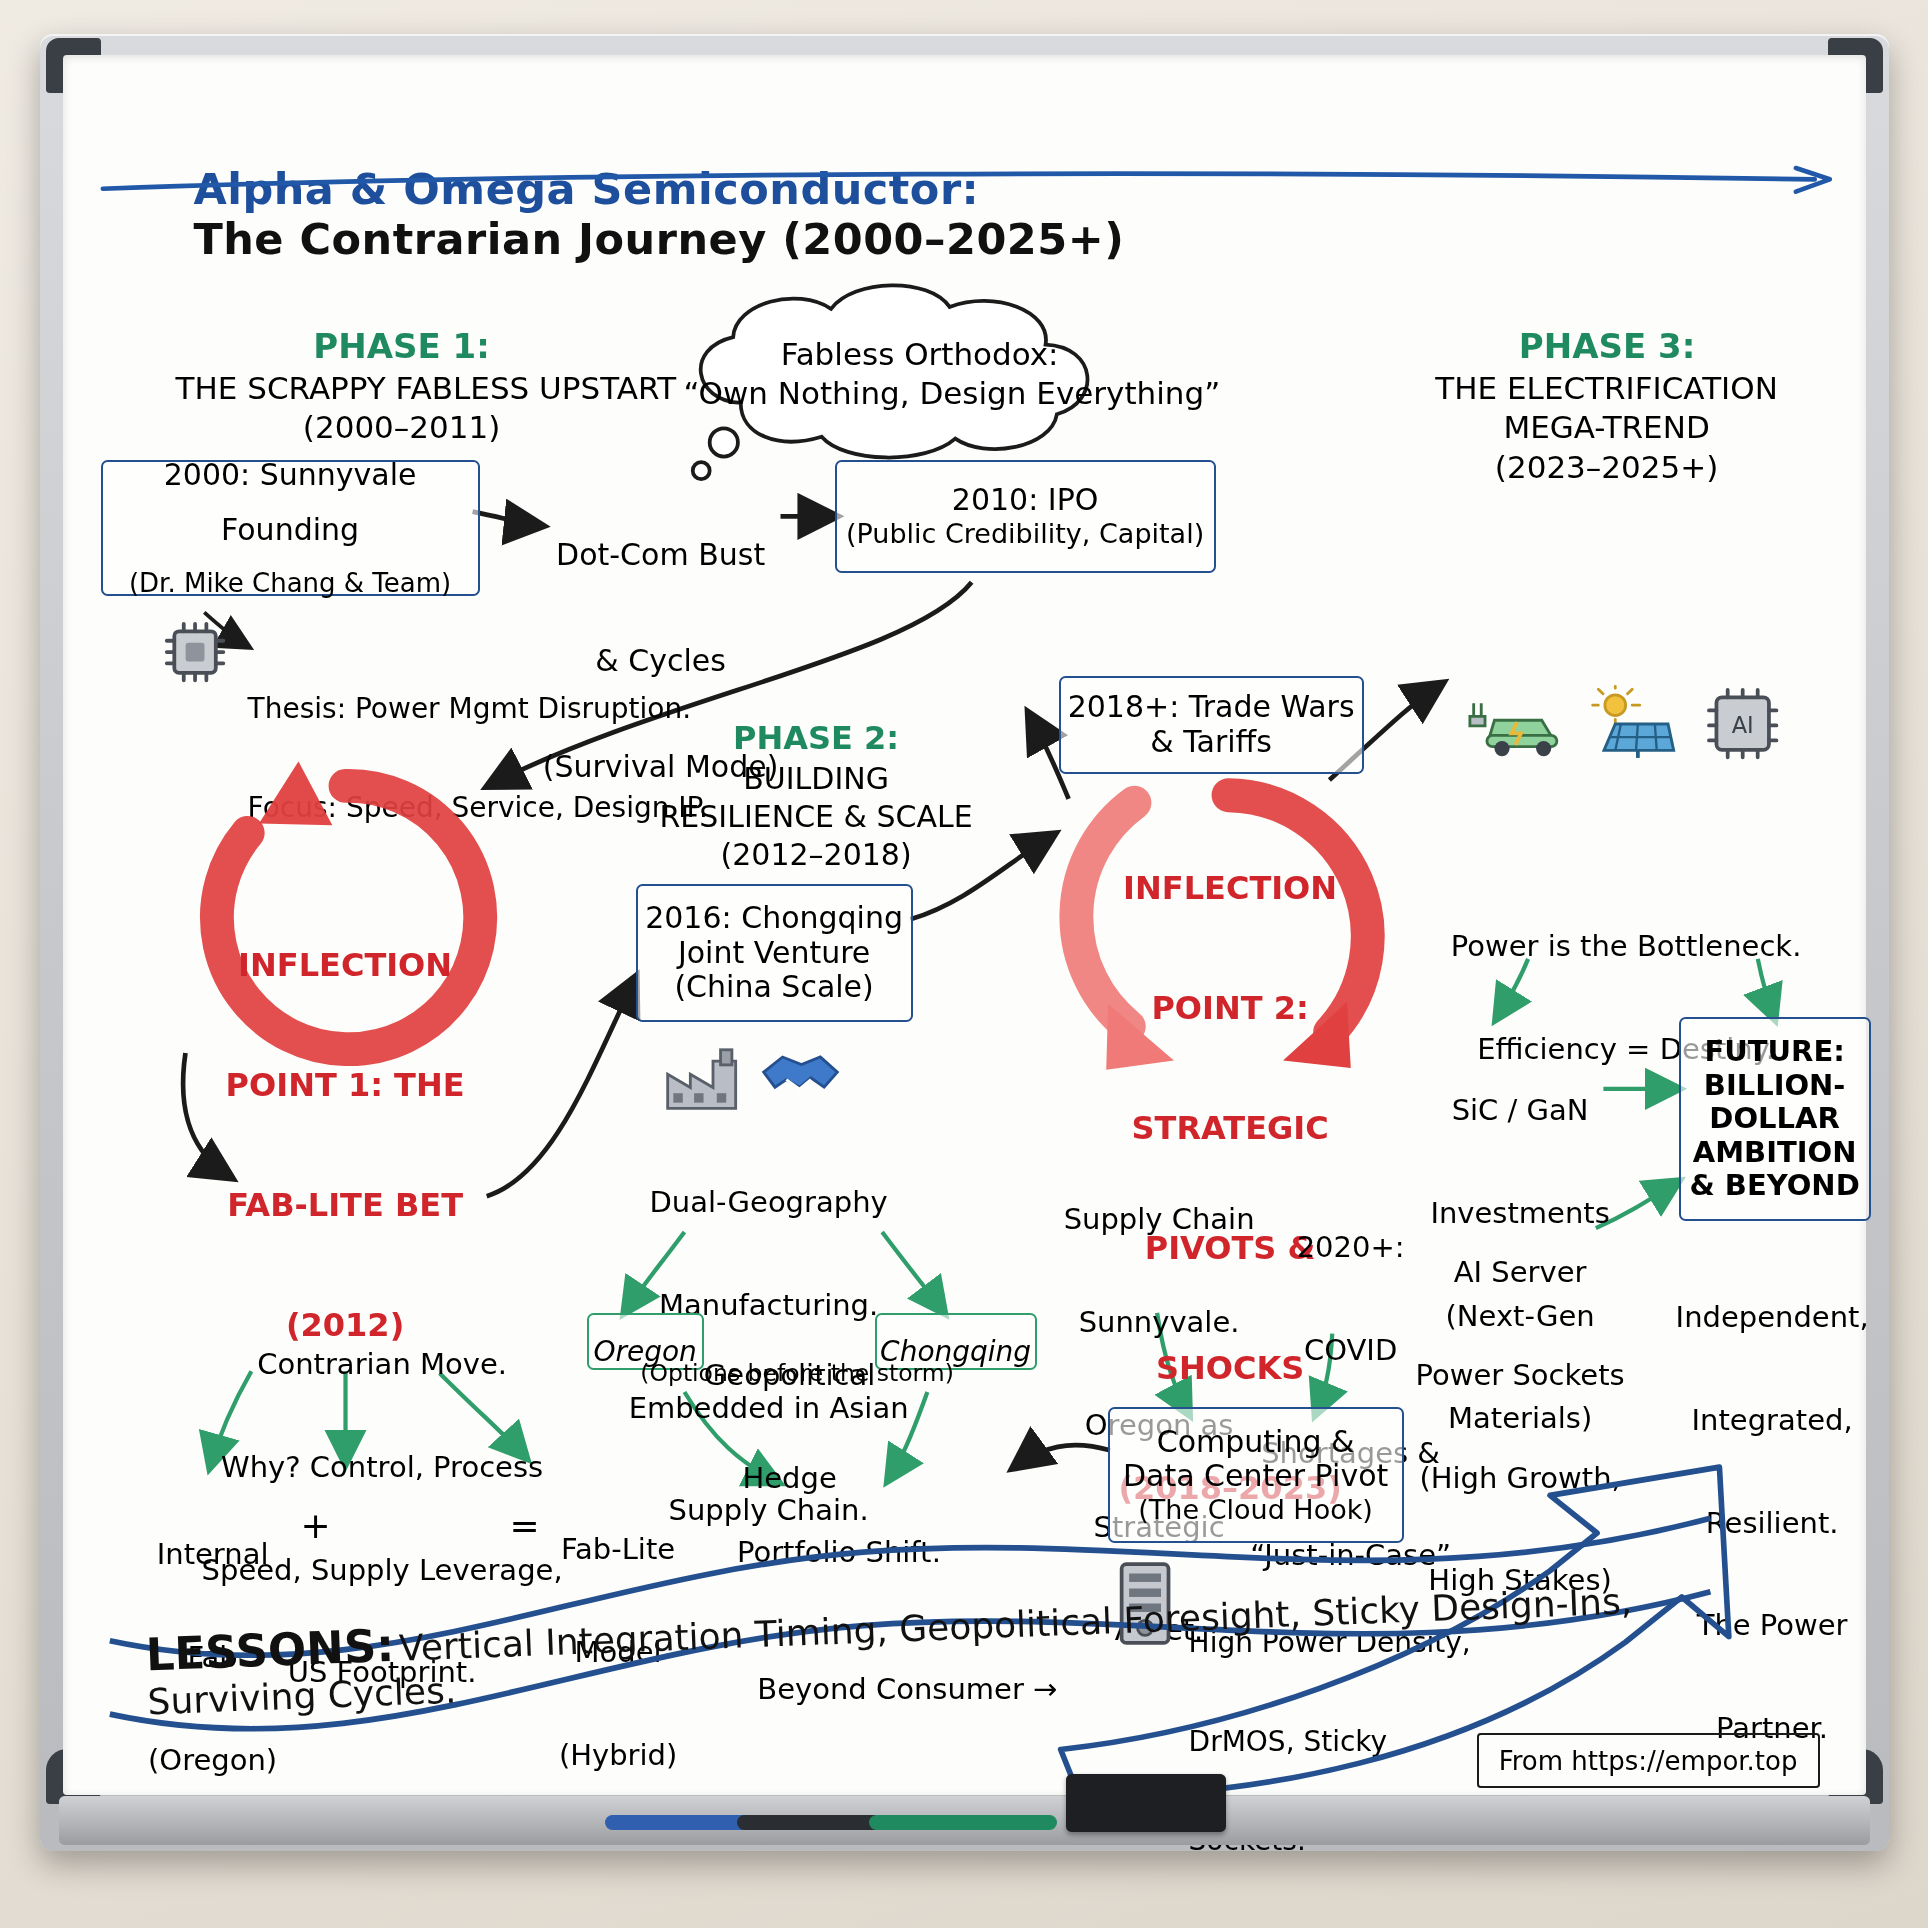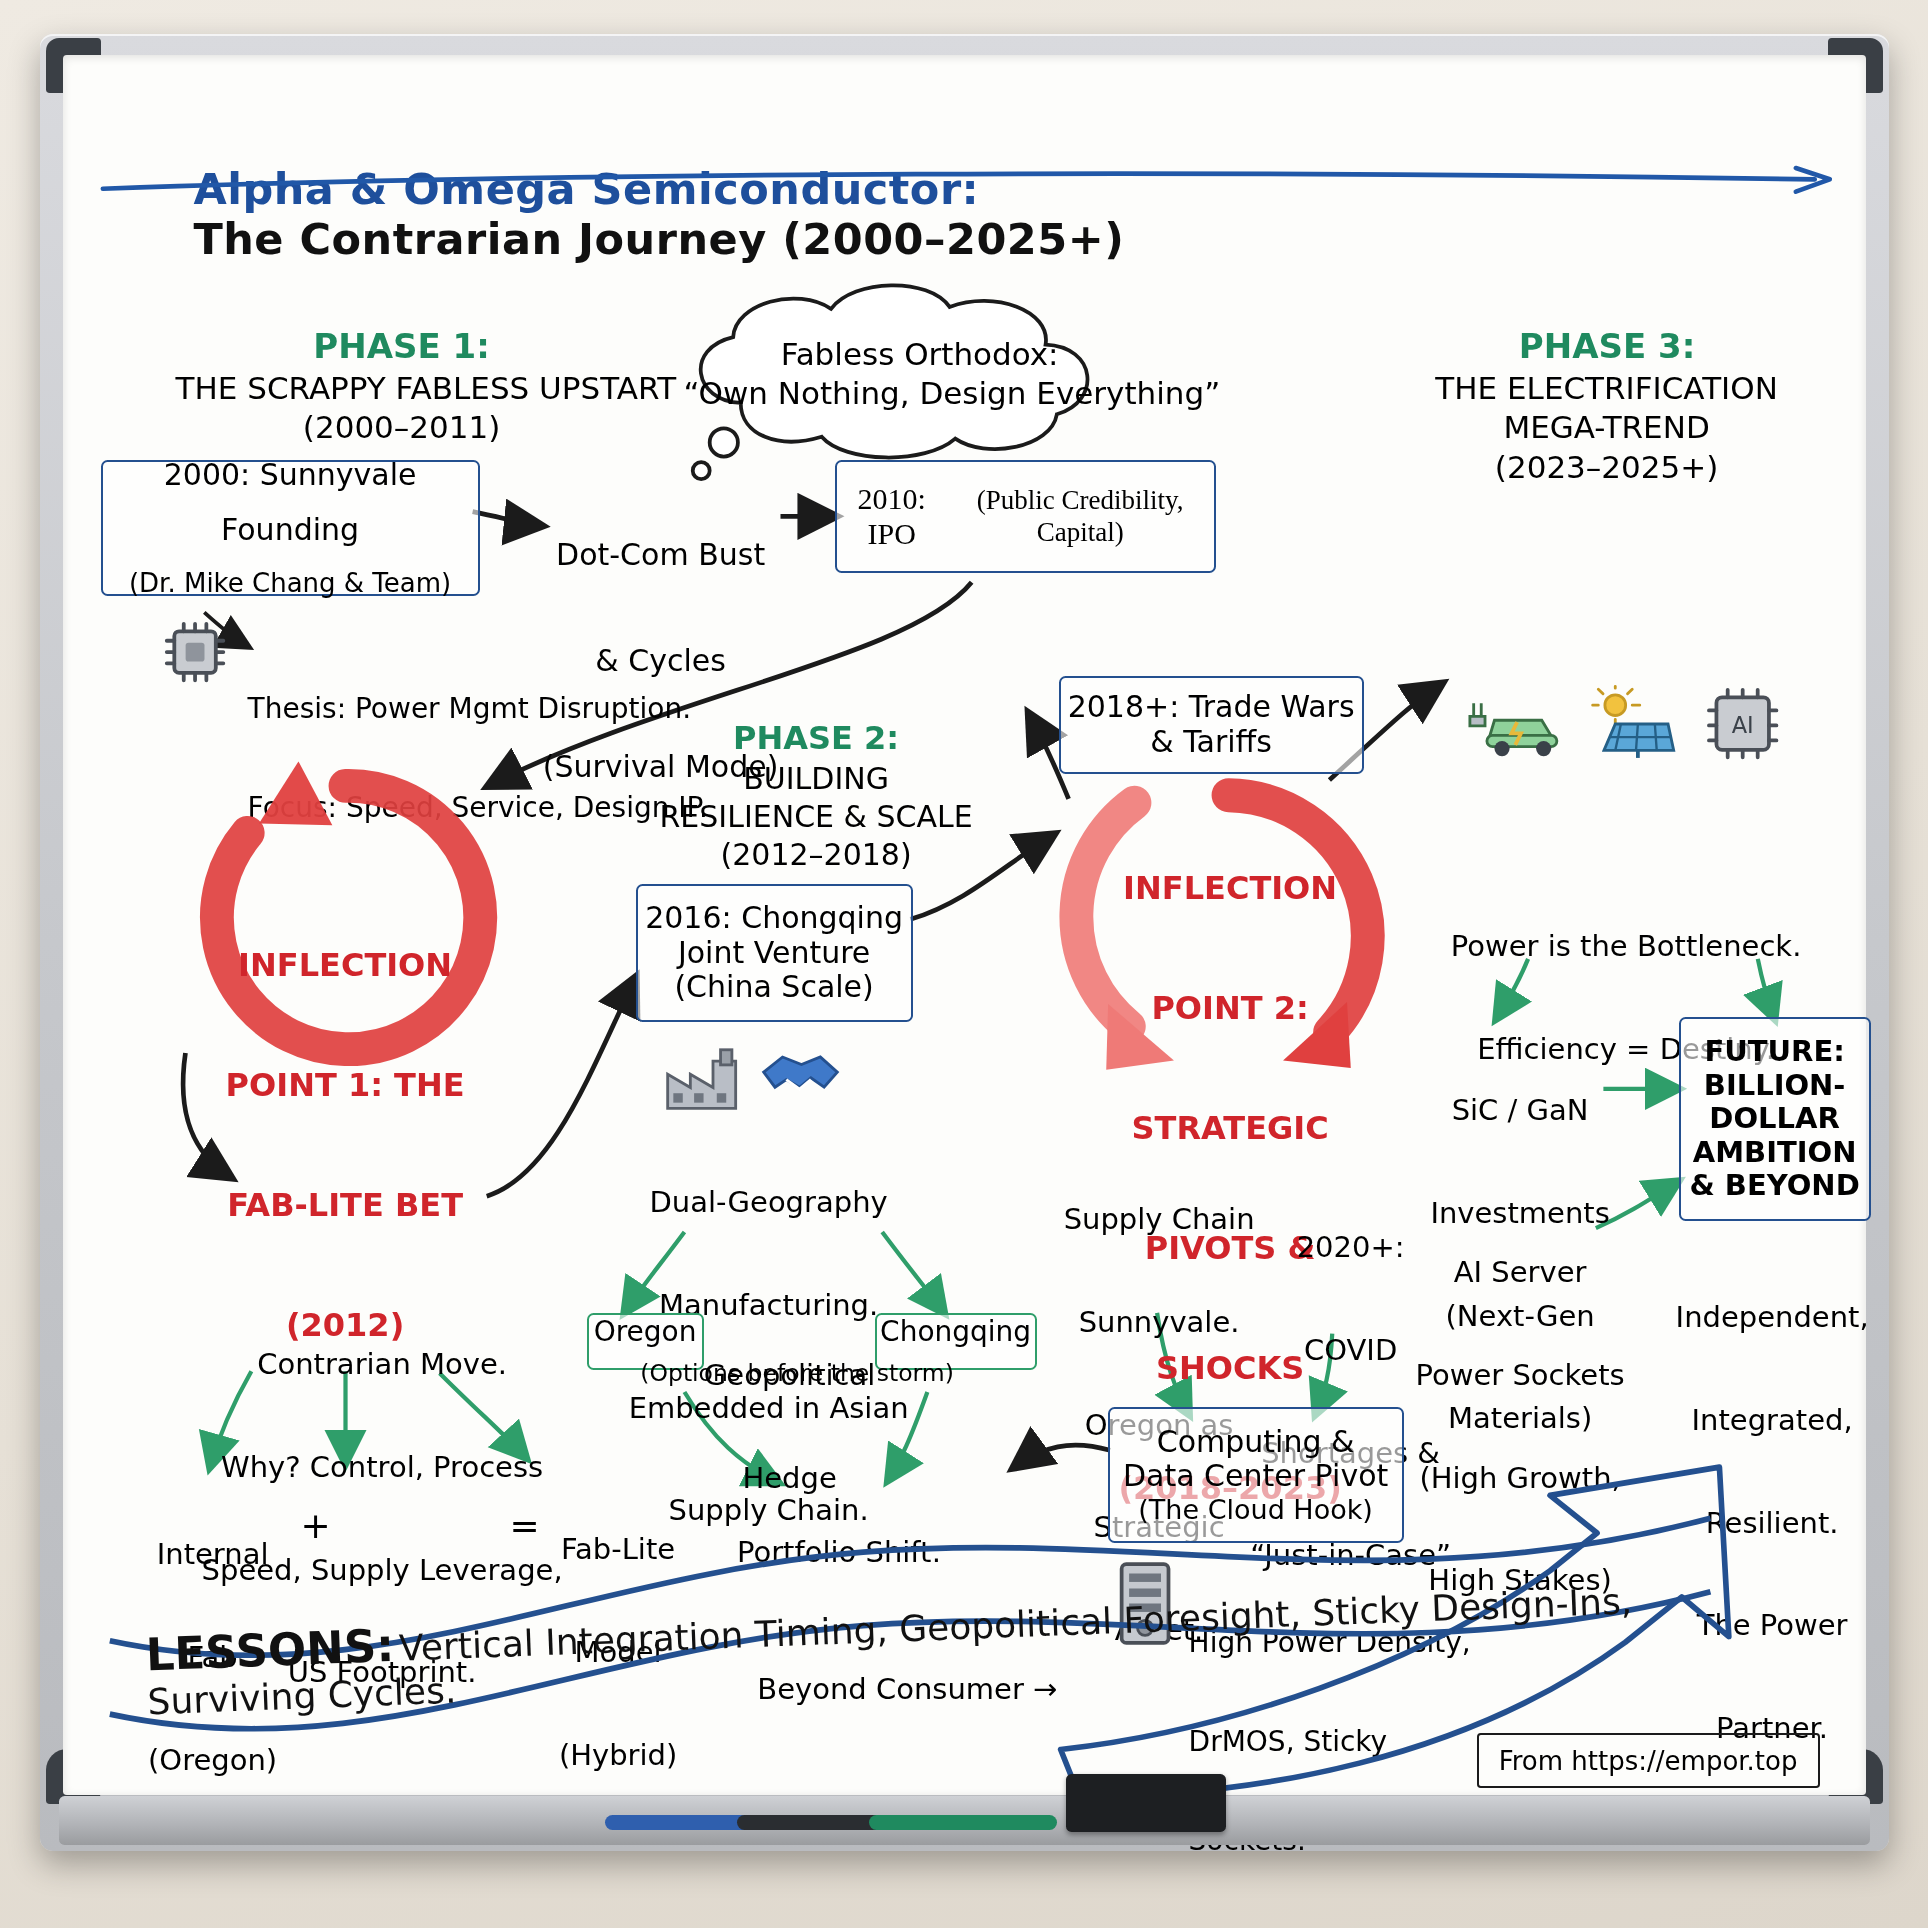--- a/index.html
+++ b/index.html
@@ -32,21 +32,21 @@
   #eraser{position:absolute;left:1026px;bottom:19px;width:160px;height:58px;background:#1d1f22;border-radius:5.6px;
           box-shadow:0 2.8px 5.6px rgba(0,0,0,.35);}
   .marker{position:absolute;bottom:21px;height:15px;border-radius:7.5px;}
   .blue{color:#1e4f9c;}
   .green{color:#1f8a5f;}
   .red{color:#d0252b;}
   .t{position:absolute;text-align:center;line-height:1.18;white-space:pre;}
   .box{position:absolute;border:2.8px solid #24508f;border-radius:6.6px;background:rgba(255,255,255,.6);
        display:flex;align-items:center;justify-content:center;text-align:center;line-height:1.16;}
   .gbox{position:absolute;border:2.8px solid #2f9e6a;border-radius:6.6px;background:rgba(255,255,255,.6);
-       display:flex;align-items:flex-start;justify-content:center;text-align:center;}
+       display:flex;align-items:flex-end;justify-content:center;text-align:center;font-style:italic;}
   svg{position:absolute;left:0;top:0;overflow:visible;}
 </style>
 </head>
 <body>
 
 <div id="wall"></div>
 
 <div id="frame">
   <div class="corner tl"></div>
   <div class="corner tr"></div>
@@ -142,21 +142,21 @@
       <div>Founding</div>
       <div style="font-size:26px;">(Dr. Mike Chang &amp; Team)</div>
     </div>
 
     <div class="t" style="left:471px;top:411px;width:254px;font-size:30px;">
       <div>Dot-Com Bust</div>
       <div>&amp; Cycles</div>
       <div>(Survival Mode)</div>
     </div>
 
-    <div class="box" style="left:772px;top:405px;width:377px;height:109px;font-size:30px;flex-direction:row;font-family:Liberation Serif, serif;">
+    <div class="box" style="left:772px;top:405px;width:377px;height:109px;font-size:30px;flex-direction:column;">
       <div>2010: IPO</div>
       <div style="font-size:27px;">(Public Credibility, Capital)</div>
     </div>
 
     <svg width="66" height="66" style="left:100px;top:565px;" viewBox="0 0 70 70">
       <rect x="12" y="12" width="44" height="44" rx="5" fill="#c9ccd1" stroke="#4a4f57" stroke-width="4"></rect>
       <rect x="24" y="24" width="20" height="20" rx="3" fill="#8f949c"></rect>
       <g stroke="#4a4f57" stroke-width="4" stroke-linecap="round">
         <path d="M22,12 V4 M34,12 V4 M46,12 V4 M22,56 V64 M34,56 V64 M46,56 V64
                  M12,22 H4 M12,34 H4 M12,46 H4 M56,22 H64 M56,34 H64 M56,46 H64"></path>

